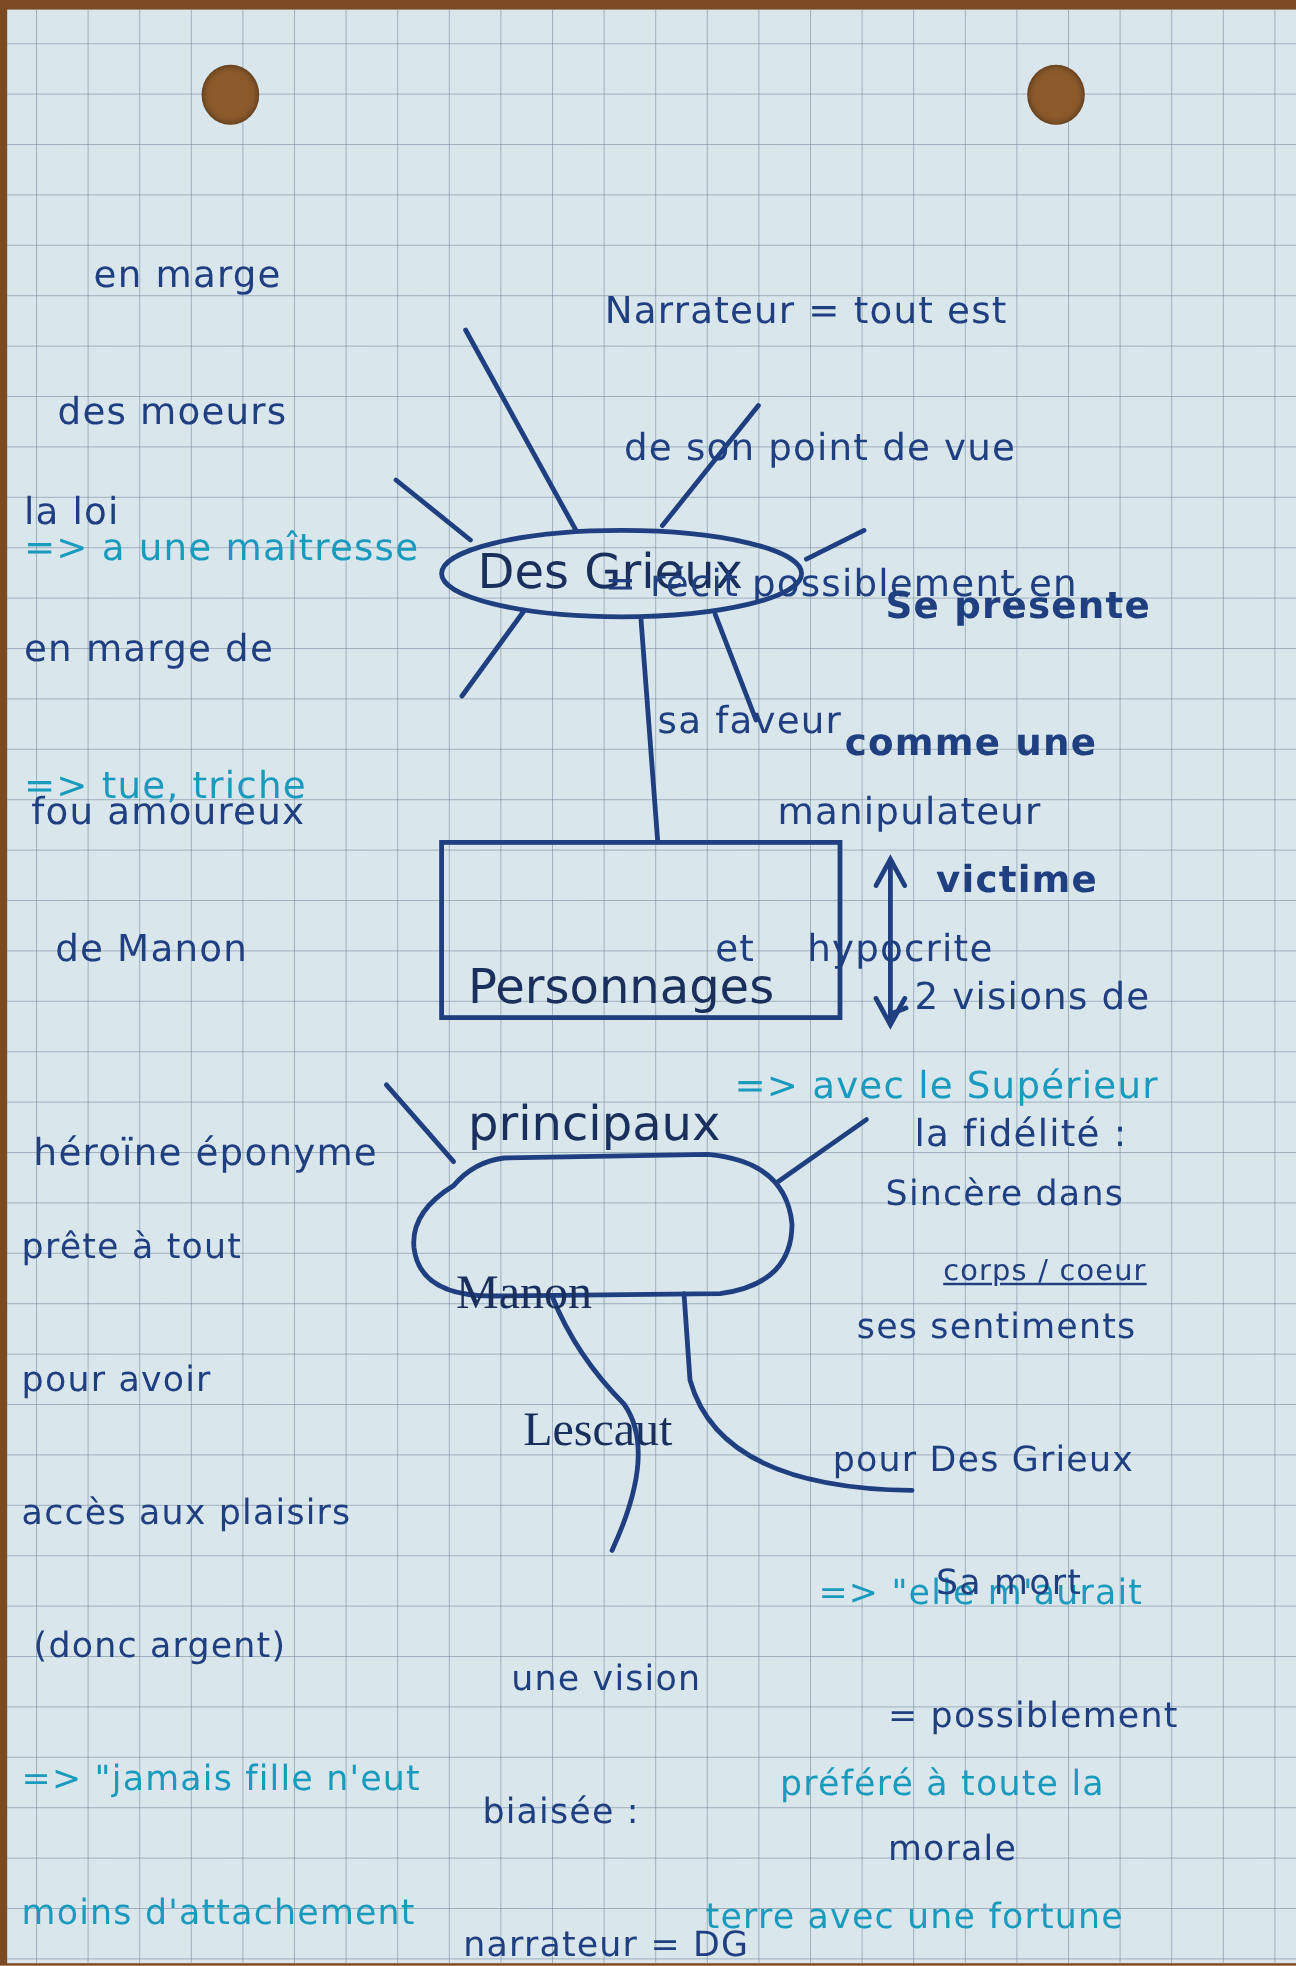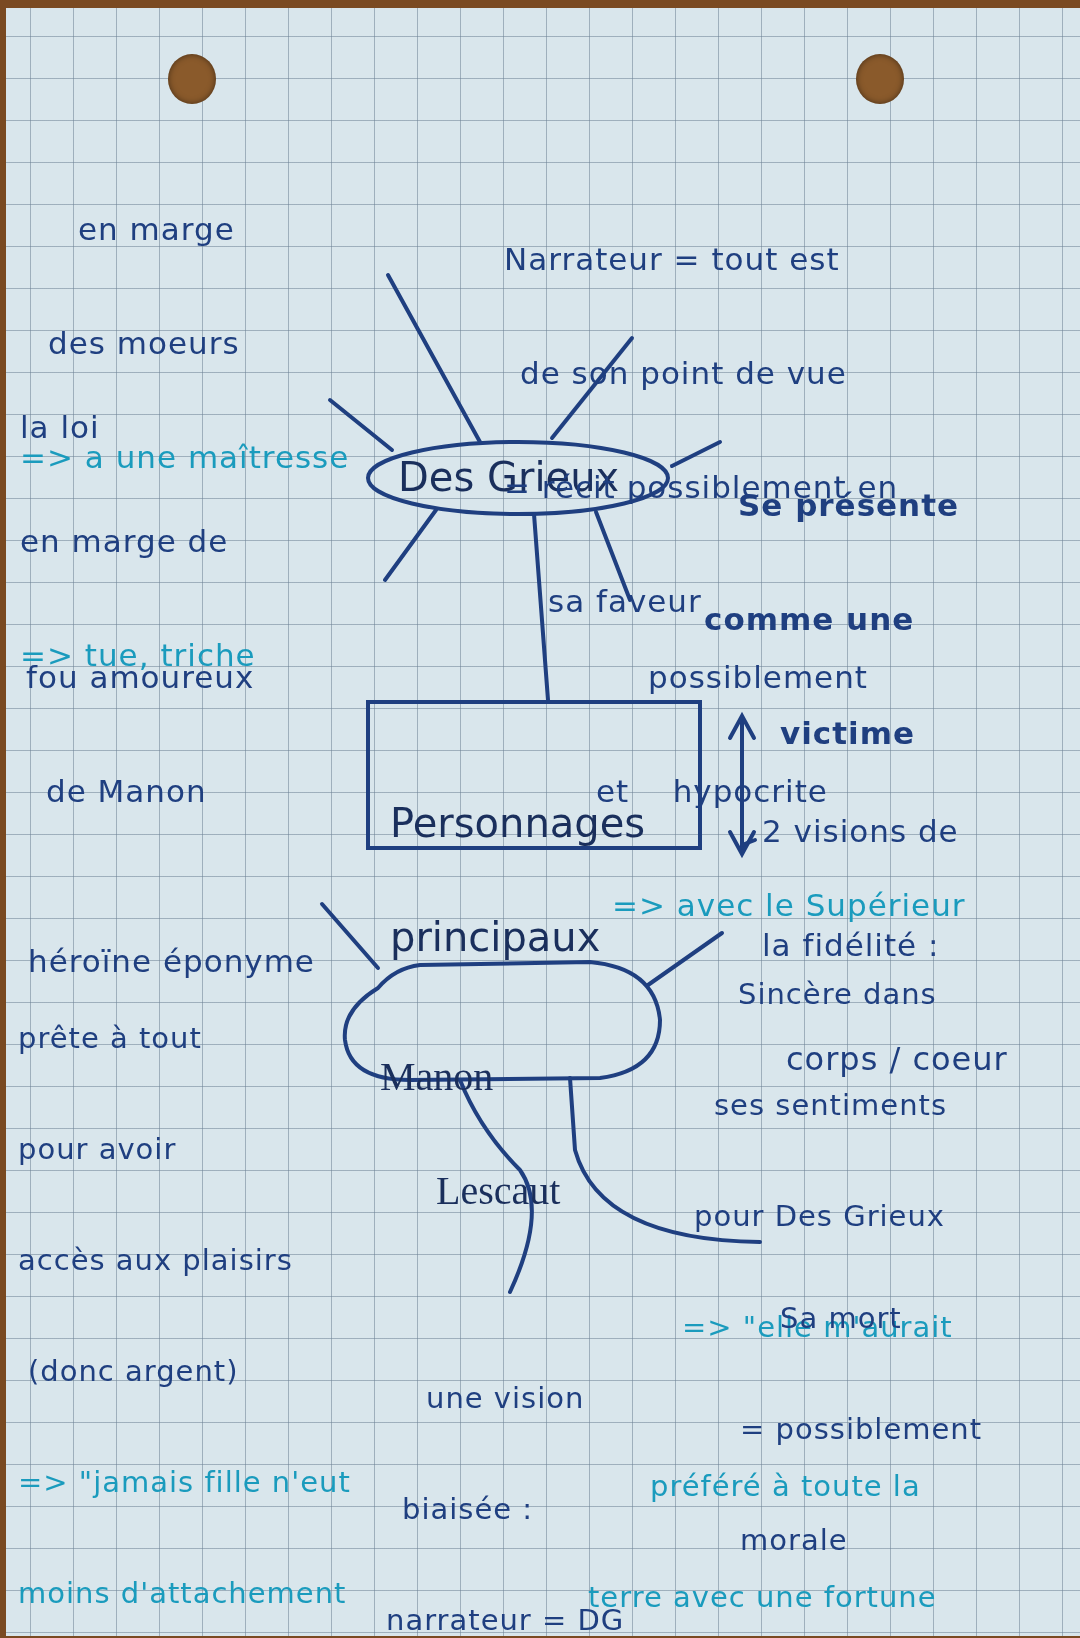--- a/index.html
+++ b/index.html
@@ -96,29 +96,29 @@
   <span class="line">comme une</span>
   <span class="line" style="padding-left:76px;">victime</span>
 </div>
 
 <div class="note dark" style="left:26px; top:582px;">
   <span class="line">fou amoureux</span>
   <span class="line" style="padding-left:20px;">de Manon</span>
 </div>
 
 <div class="note" style="left:596px; top:582px;">
-  <span class="line dark" style="padding-left:52px;">possiblement</span>
+  <span class="line dark" style="padding-left:52px;">manipulateur</span>
   <span class="line dark">et    hypocrite</span>
   <span class="line teal" style="padding-left:16px;">=&gt; avec le Supérieur</span>
 </div>
 
 <div class="note dark" style="left:762px; top:736px;">
   <span class="line">2 visions de</span>
   <span class="line">la fidélité :</span>
-  <span class="line" style="padding-left:24px; font-size:32px;">corps / coeur</span>
+  <span class="line" style="padding-left:24px; font-size:24px;text-decoration:underline;">corps / coeur</span>
 </div>
 
 <div class="note dark" style="left:28px; top:866px;">
   <span class="line">héroïne éponyme</span>
 </div>
 
 <div class="note" style="left:18px; top:946px; font-size:29px; line-height:37px;">
   <span class="line dark">prête à tout</span>
   <span class="line dark">pour avoir</span>
   <span class="line dark">accès aux plaisirs</span>

